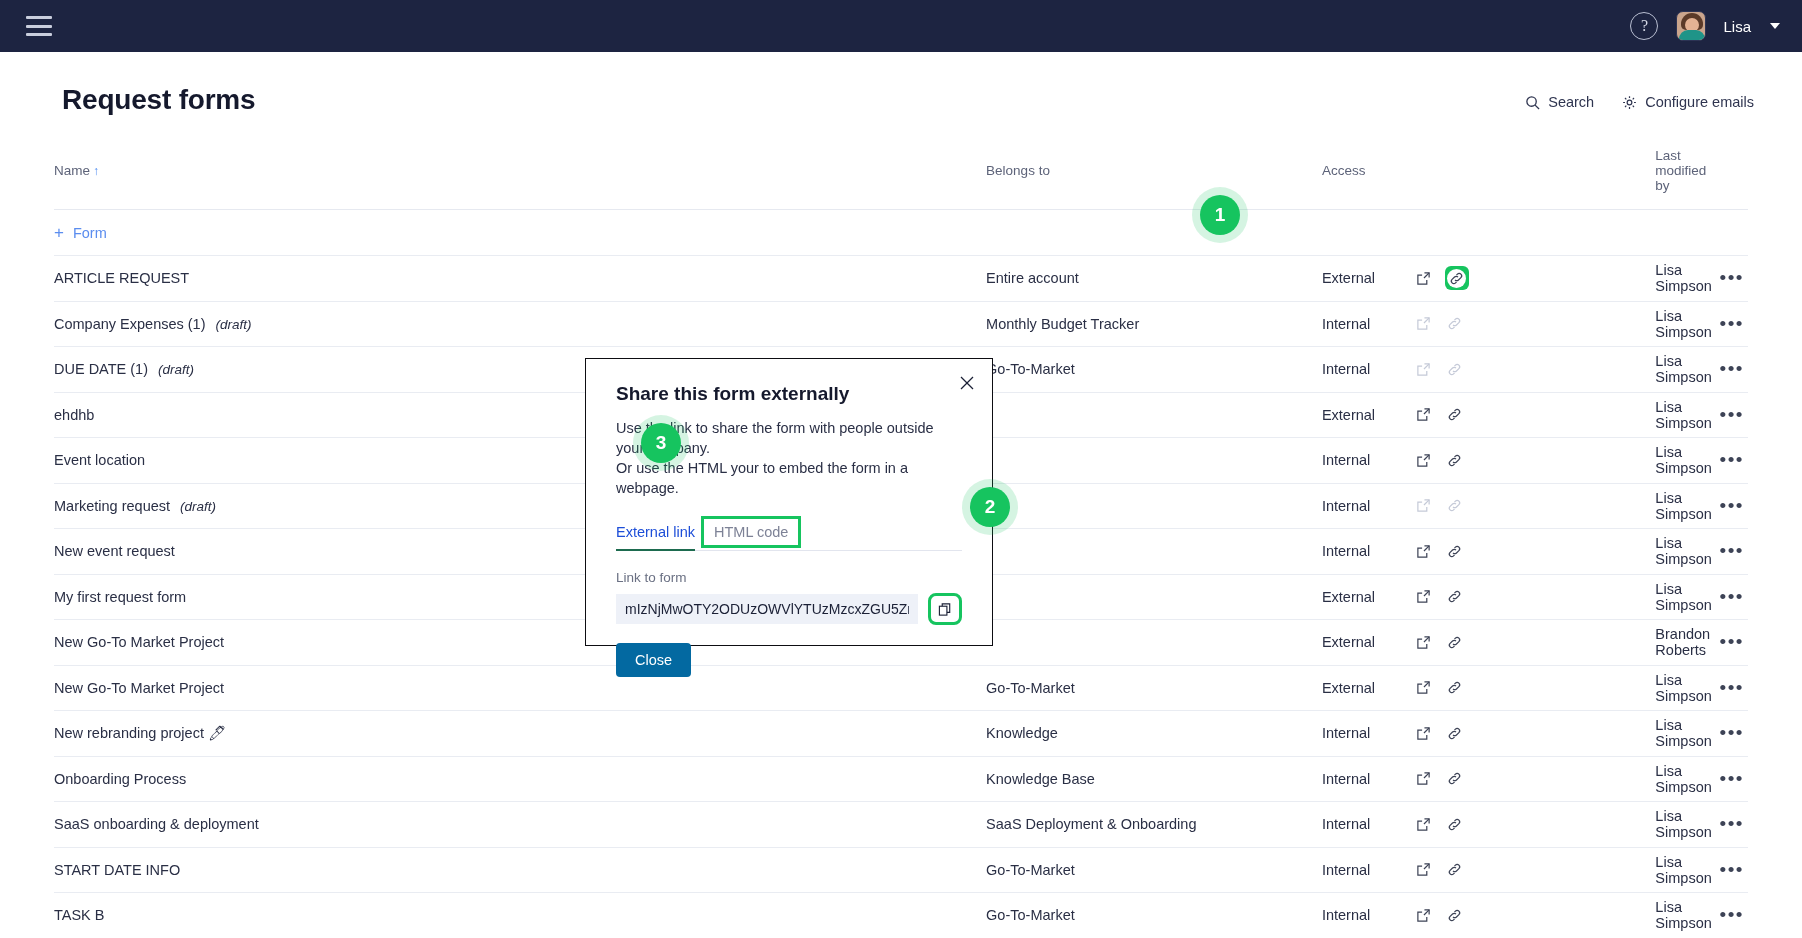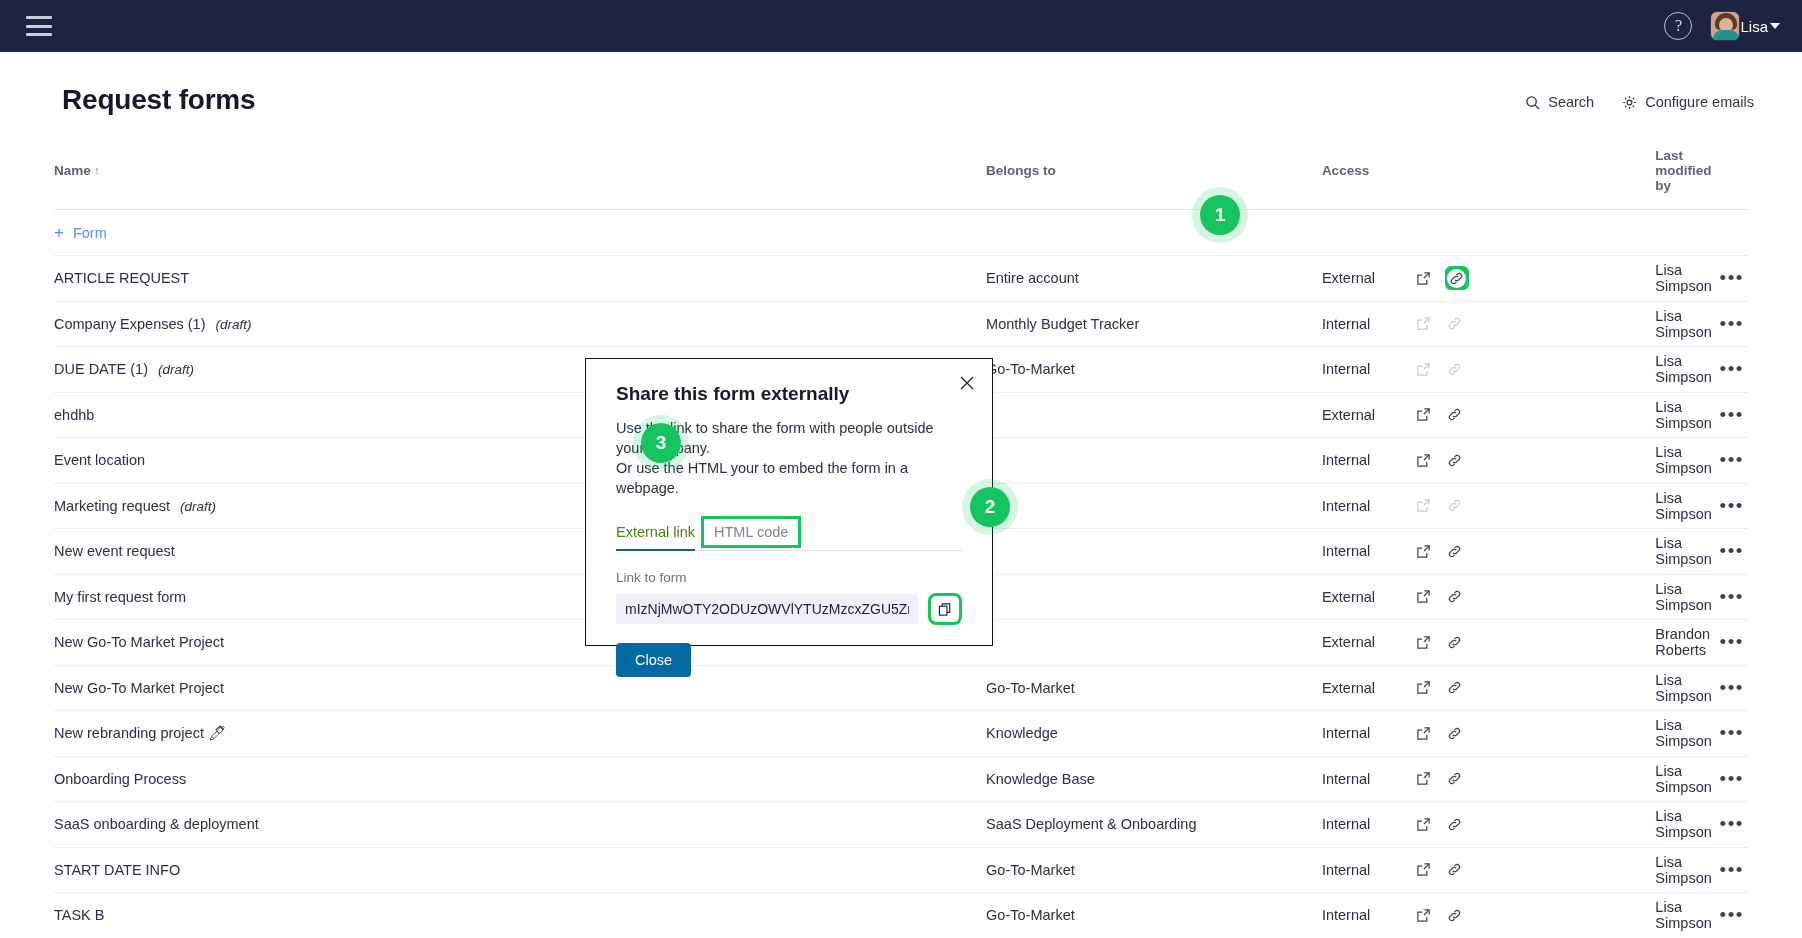--- a/index.html
+++ b/index.html
@@ -50,21 +50,21 @@
     width: 28px; height: 28px;
     border-radius: 50%;
     border: 1.6px solid #b9bfd2;
     color: #d5d9e6;
     font-size: 16px;
     display: flex; align-items: center; justify-content: center;
     cursor: pointer;
     font-family: "Liberation Serif", serif;
   }
   .user-chip {
-    display: flex; align-items: center; gap: 0;
+    display: flex; align-items: center; gap: 17px;
     cursor: pointer;
   }
   .avatar {
     width: 30px; height: 30px;
     border-radius: 7px;
     overflow: hidden;
     background: #caa58c;
     position: relative;
     border: 1px solid #2c3354;
   }
@@ -132,21 +132,21 @@
   
   .table-wrap {
     position: absolute;
     top: 148px; left: 0;
     width: 1802px;
     padding: 0 54px;
   }
   .tbl { width: 100%; border-collapse: collapse; table-layout: fixed; }
   .tbl th {
     text-align: left;
-    font-weight: bold;
+    font-weight: normal;
     font-size: 13.5px;
     color: #5d6379;
     padding: 0 0 16px 0;
     border-bottom: 1px solid #e6e9f0;
   }
   .col-name     { width: 805px; }
   .col-belongs  { width: 290px; }
   .col-access   { width: 288px; }
   .col-modified { width: 0; }
   .col-more     { width: 80px; }
@@ -263,21 +263,21 @@
     position: relative;
     margin-bottom: 19px;
   }
   .tab {
     font-size: 14.5px;
     padding: 0 0 9px 0;
     cursor: pointer;
     color: #7d8296;
   }
   .tab.active {
-    color: #4d7c0f;
+    color: #1d4ed8;
     border-bottom: 2.5px solid #1d6b4f;
     margin-bottom: -1px;
   }
   .tab.hl-green {
     border: 3px solid #16c45f;
     border-radius: 0;
     padding: 5px 10px 5px 10px;
     margin-left: 6px;
     margin-bottom: 2px;
     color: #7d8296;

